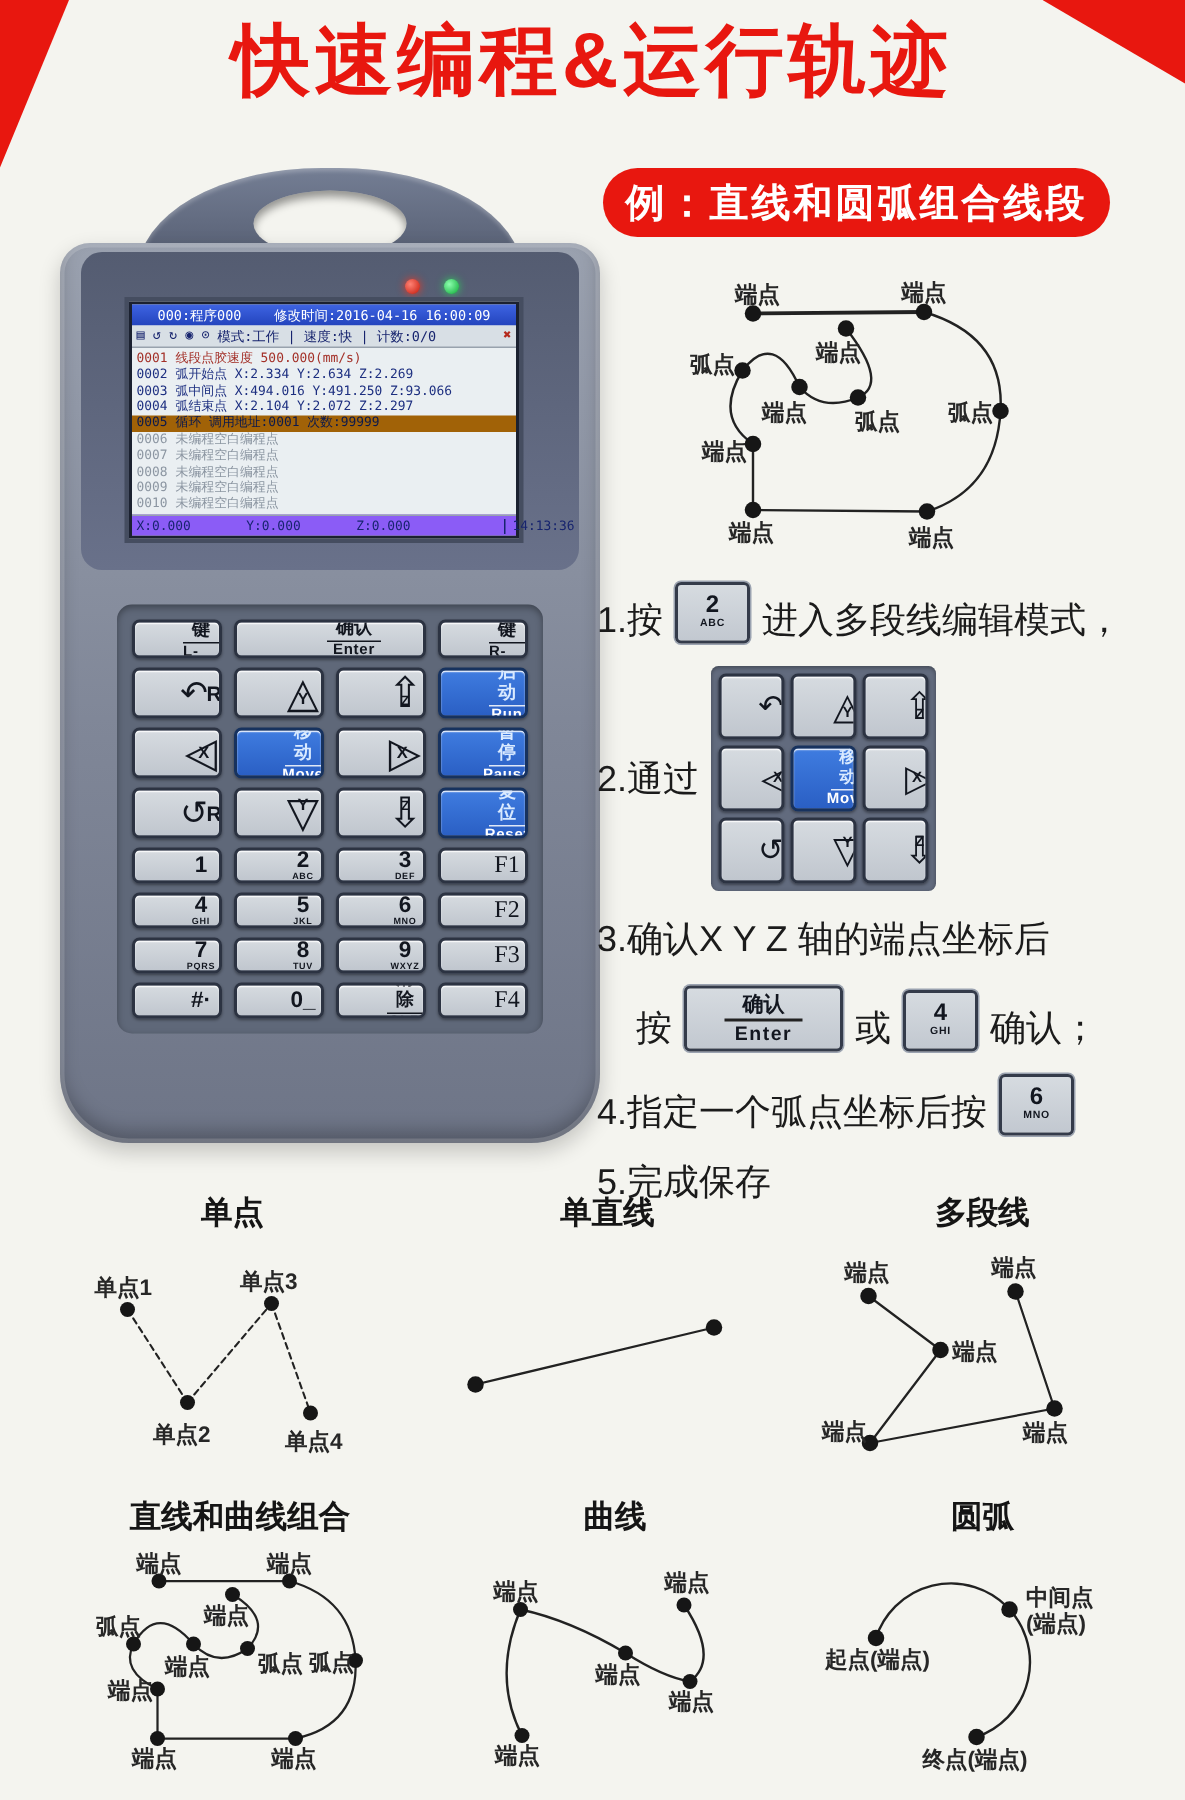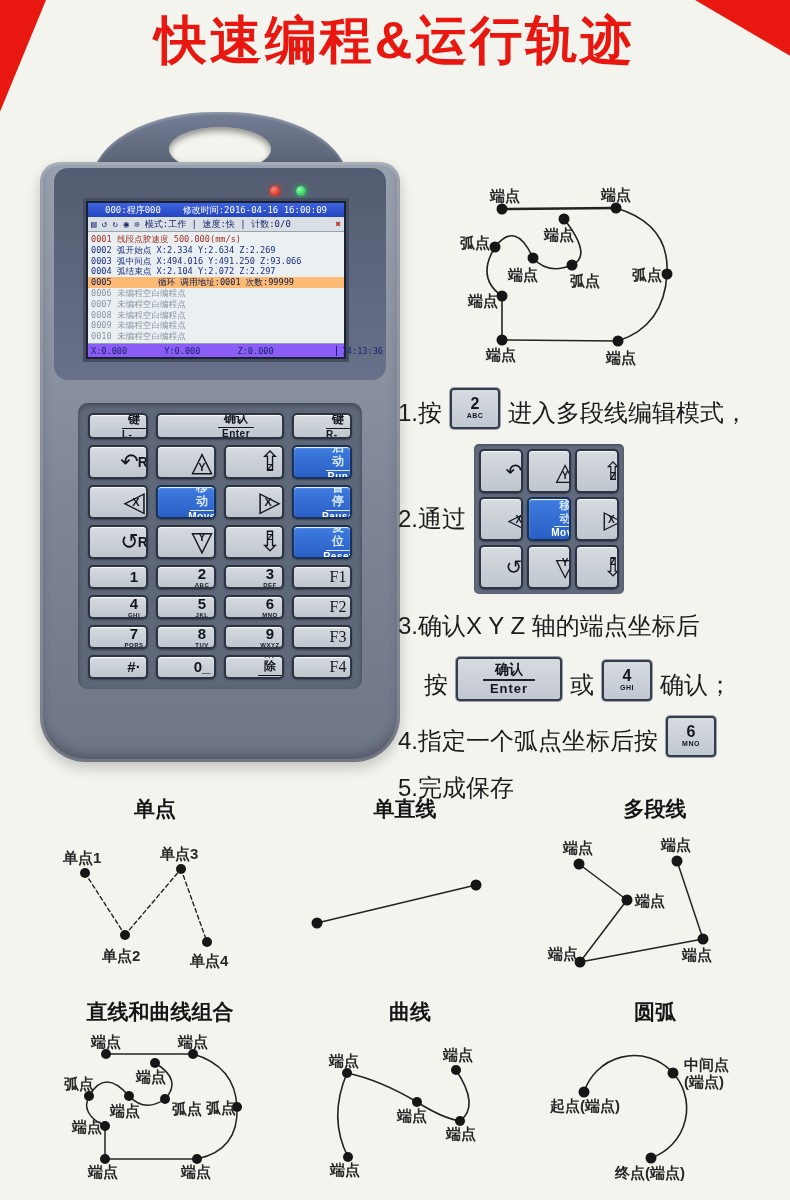--- a/index.html
+++ b/index.html
@@ -42,21 +42,21 @@
     padding:0 17px;white-space:nowrap;overflow:hidden;}
   .scr-toolbar{height:14px;flex:0 0 14px;background:#d8dfe5;border-bottom:1px solid #98a2ad;
     color:#17246e;font-size:9px;display:flex;align-items:center;gap:5px;padding:0 3px;white-space:nowrap;overflow:hidden;}
   .scr-toolbar .lock{margin-left:auto;color:#b52a1d;font-size:9px;}
   .scr-list{flex:1;list-style:none;margin:0;padding:2px 0;background:#eaeff2;overflow:hidden;}
   .scr-list li{font-size:8.6px;line-height:10.8px;white-space:nowrap;display:flex;padding:0 3px;}
   .scr-list .rno{flex:0 0 26px;}
   .r-speed{color:#a33028;}
   .r-normal{color:#1d2f80;}
   .r-empty{color:#8c96a2;}
-  .r-selected{background:#fdba74;color:#0b194d;gap:41px;}
+  .r-selected{background:#a16207;color:#0b194d;}
   .scr-status{height:13px;flex:0 0 13px;background:#8b5cf6;border-top:1px solid #98a2ad;
     color:#17246e;font-size:8.6px;display:flex;align-items:center;padding:0 3px;white-space:nowrap;gap:37px;}
   .scr-status .sv{flex:1;}
   .scr-status .time{flex:0 0 auto;border-left:1px solid #17246e;padding-left:5px;margin-left:25px;}
 
   
   .keypad{position:absolute;left:38px;top:241px;width:264px;padding:10px;
     background:#5f6879;border-radius:10px;box-shadow:inset 0 2px 5px rgba(0,0,0,.35);
     display:grid;grid-template-columns:repeat(4,1fr);
     grid-template-rows:26px 34px 34px 34px 24px 24px 24px 24px;gap:6px 8px;}
@@ -326,20 +326,23 @@
             <div class="kcn">清除</div>
             <div class="ken">CLR</div>
           </div>
           <div class="key">
             <div class="kf">F4</div>
           </div>
         </div>
     </div>
   </div>
 
+  <div class="banner">
+    <span>例：直线和圆弧组合线段</span>
+  </div>
 
   <div class="instructions">
     <div class="step">
       <span>1.按</span>
       <span class="ikey">
         <b class="ikd">2</b>
         <b class="iks">ABC</b>
       </span>
       <span>进入多段线编辑模式，</span>
     </div>

